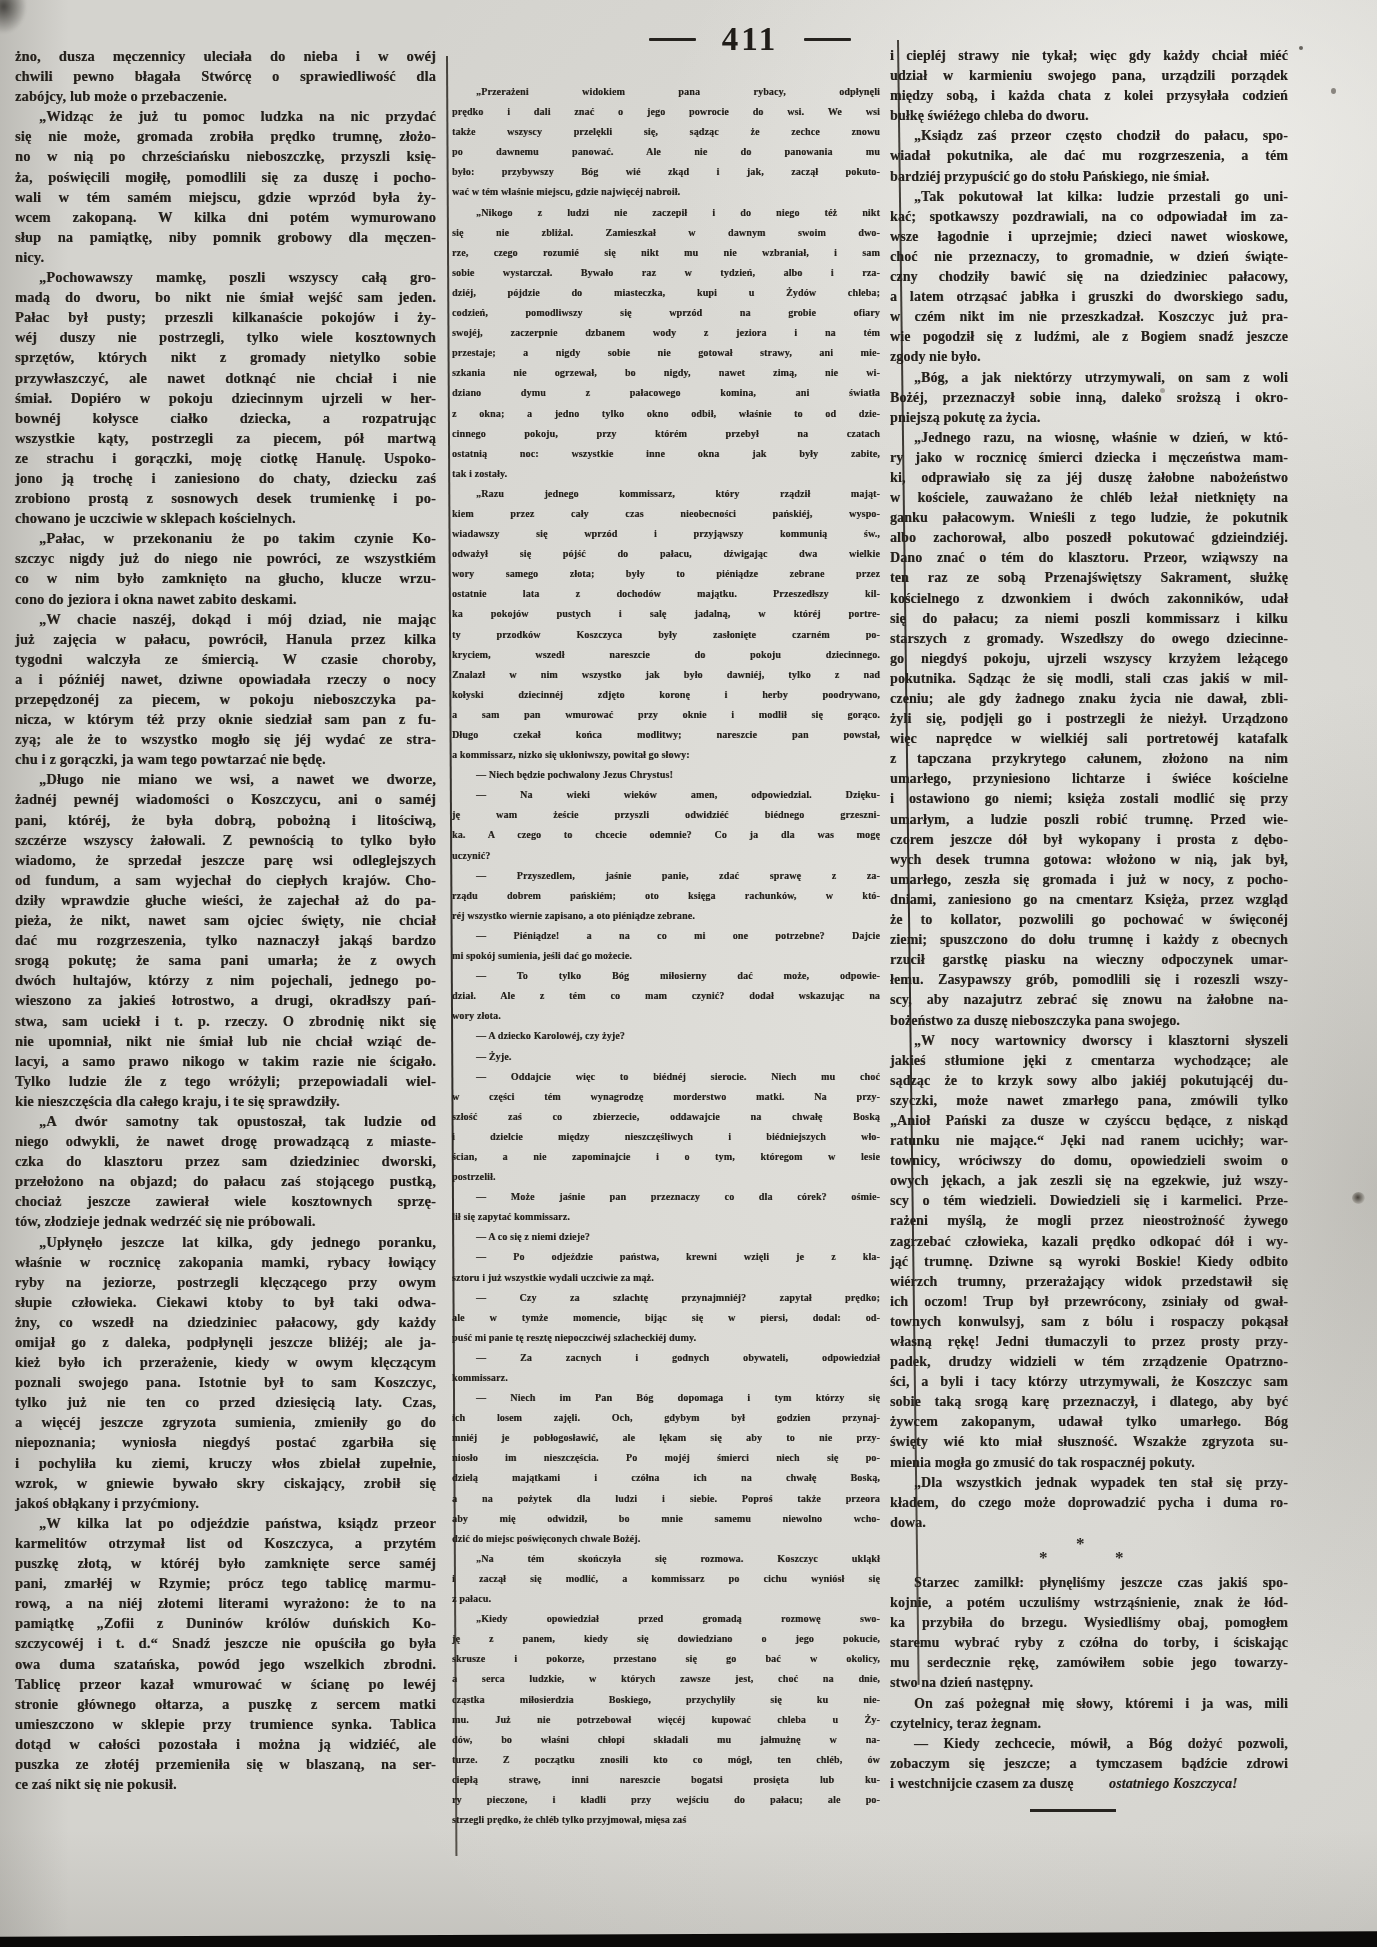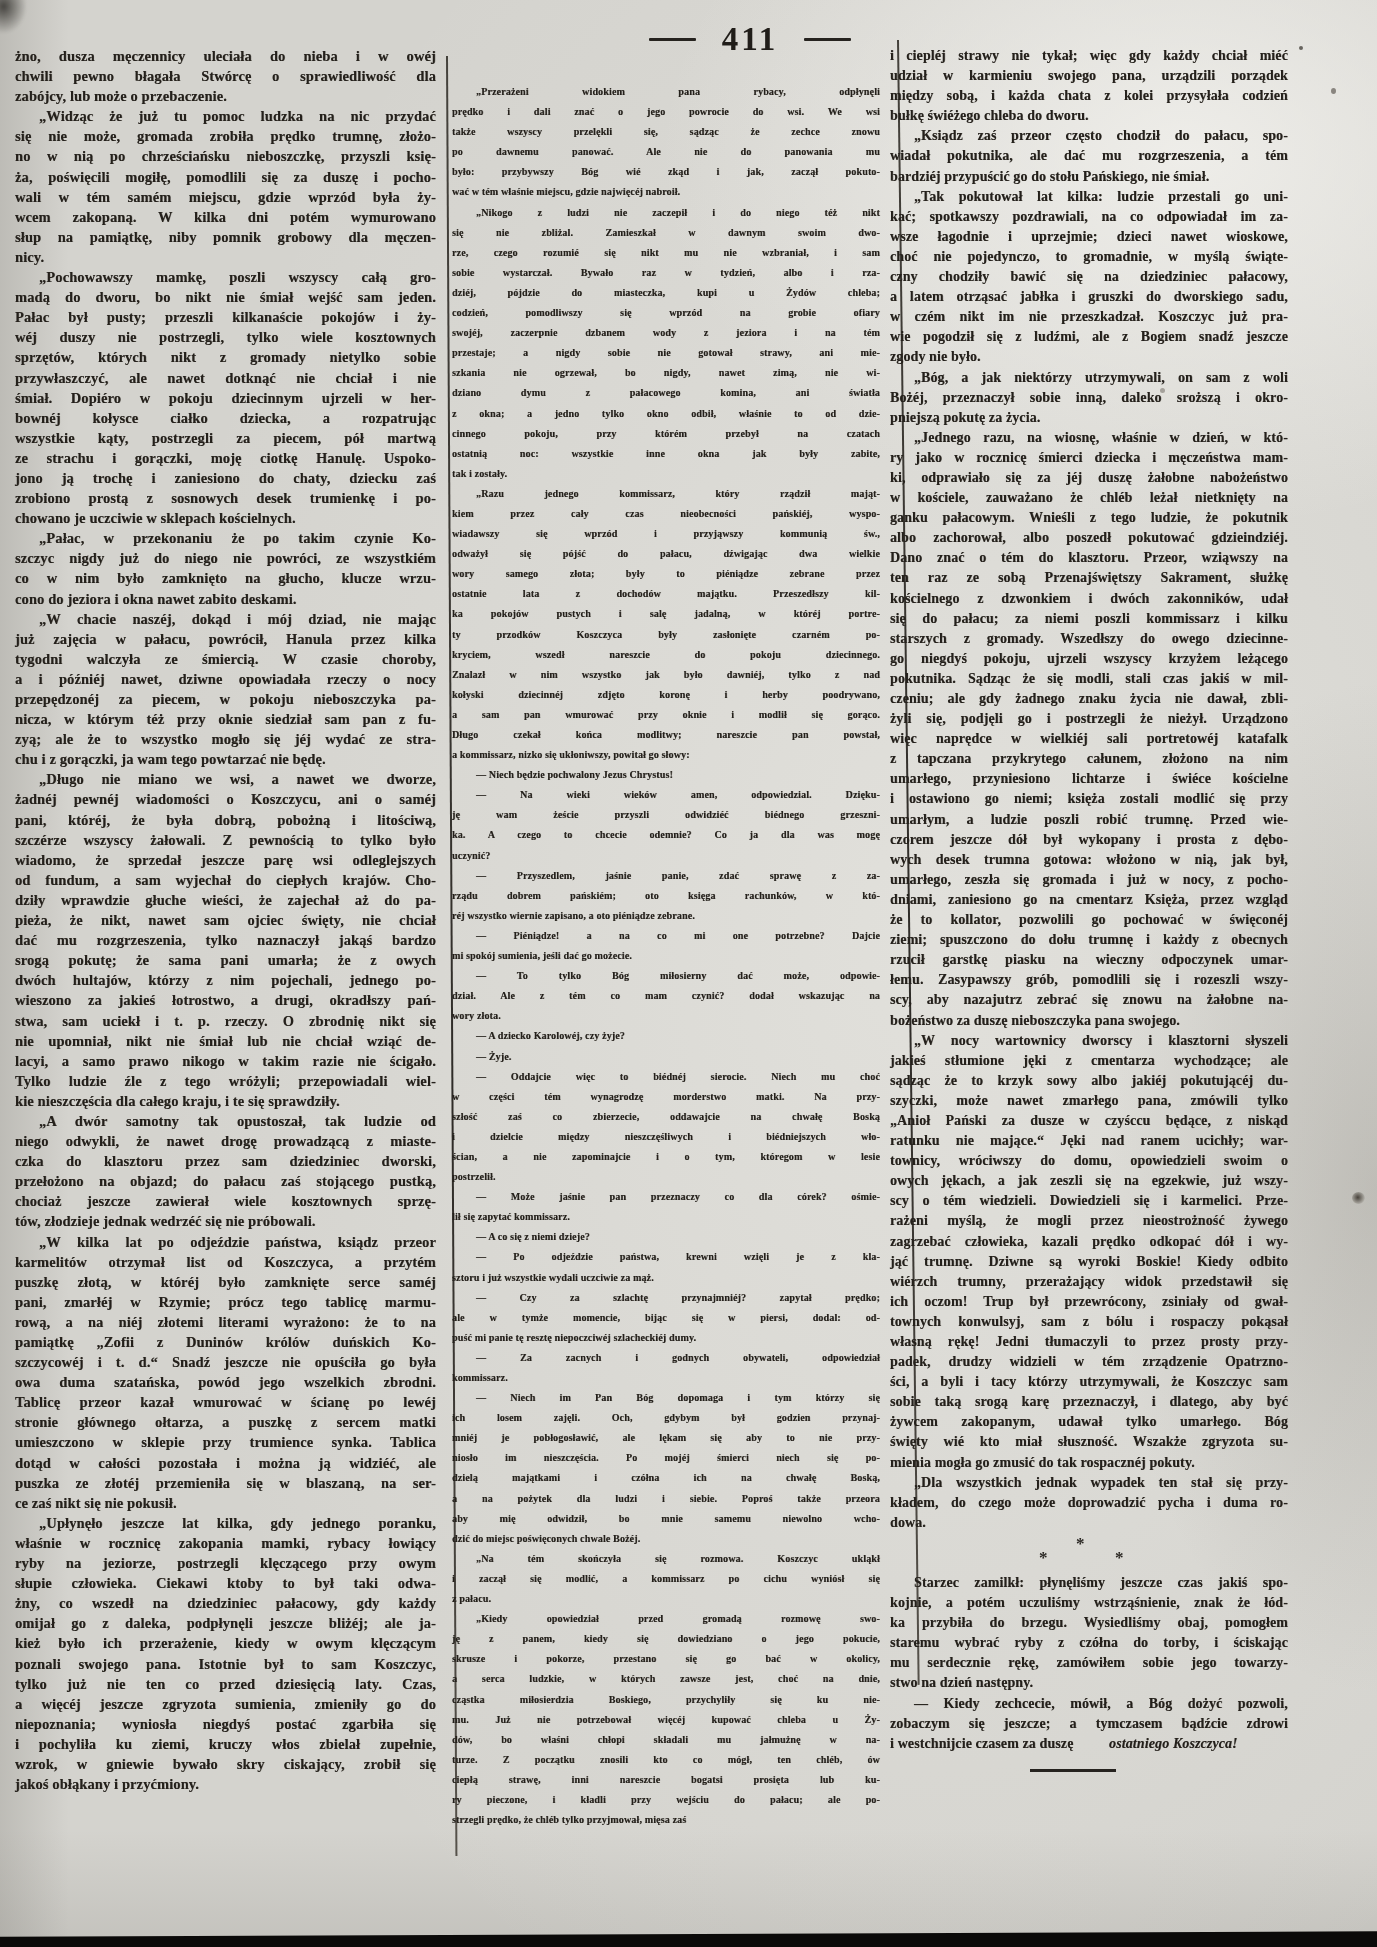--- a/index.html
+++ b/index.html
@@ -131,51 +131,51 @@
       </div>
       <div class="para">
         <div class="l fi">„A dwór samotny tak opustoszał, tak ludzie od</div>
         <div class="l">niego odwykli, że nawet drogę prowadzącą z miaste-</div>
         <div class="l">czka do klasztoru przez sam dziedziniec dworski,</div>
         <div class="l">przełożono na objazd; do pałacu zaś stojącego pustką,</div>
         <div class="l">chociaż jeszcze zawierał wiele kosztownych sprzę-</div>
         <div class="l pl">tów, złodzieje jednak wedrzéć się nie próbowali.</div>
       </div>
       <div class="para">
+        <div class="l fi">„Upłynęło jeszcze lat kilka, gdy jednego poranku,</div>
+        <div class="l">właśnie w rocznicę zakopania mamki, rybacy łowiący</div>
+        <div class="l">ryby na jeziorze, postrzegli klęczącego przy owym</div>
+        <div class="l">słupie człowieka. Ciekawi ktoby to był taki odwa-</div>
+        <div class="l">żny, co wszedł na dziedziniec pałacowy, gdy każdy</div>
+        <div class="l">omijał go z daleka, podpłynęli jeszcze bliżéj; ale ja-</div>
+        <div class="l">kież było ich przerażenie, kiedy w owym klęczącym</div>
+        <div class="l">poznali swojego pana. Istotnie był to sam Koszczyc,</div>
+        <div class="l">tylko już nie ten co przed dziesięcią laty. Czas,</div>
+        <div class="l">a więcéj jeszcze zgryzota sumienia, zmieniły go do</div>
+        <div class="l">niepoznania; wyniosła niegdyś postać zgarbiła się</div>
+        <div class="l">i pochyliła ku ziemi, kruczy włos zbielał zupełnie,</div>
+        <div class="l">wzrok, w gniewie bywało skry ciskający, zrobił się</div>
+        <div class="l pl">jakoś obłąkany i przyćmiony.</div>
+      </div>
+      <div class="para">
         <div class="l fi">„W kilka lat po odjeździe państwa, ksiądz przeor</div>
         <div class="l">karmelitów otrzymał list od Koszczyca, a przytém</div>
         <div class="l">puszkę złotą, w któréj było zamknięte serce saméj</div>
         <div class="l">pani, zmarłéj w Rzymie; prócz tego tablicę marmu-</div>
         <div class="l">rową, a na niéj złotemi literami wyrażono: że to na</div>
         <div class="l">pamiątkę „Zofii z Duninów królów duńskich Ko-</div>
         <div class="l">szczycowéj i t. d.“ Snadź jeszcze nie opuściła go była</div>
         <div class="l">owa duma szatańska, powód jego wszelkich zbrodni.</div>
         <div class="l">Tablicę przeor kazał wmurować w ścianę po lewéj</div>
         <div class="l">stronie głównego ołtarza, a puszkę z sercem matki</div>
         <div class="l">umieszczono w sklepie przy trumience synka. Tablica</div>
         <div class="l">dotąd w całości pozostała i można ją widziéć, ale</div>
         <div class="l">puszka ze złotéj przemieniła się w blaszaną, na ser-</div>
         <div class="l pl">ce zaś nikt się nie pokusił.</div>
       </div>
-      <div class="para">
-        <div class="l fi">„Upłynęło jeszcze lat kilka, gdy jednego poranku,</div>
-        <div class="l">właśnie w rocznicę zakopania mamki, rybacy łowiący</div>
-        <div class="l">ryby na jeziorze, postrzegli klęczącego przy owym</div>
-        <div class="l">słupie człowieka. Ciekawi ktoby to był taki odwa-</div>
-        <div class="l">żny, co wszedł na dziedziniec pałacowy, gdy każdy</div>
-        <div class="l">omijał go z daleka, podpłynęli jeszcze bliżéj; ale ja-</div>
-        <div class="l">kież było ich przerażenie, kiedy w owym klęczącym</div>
-        <div class="l">poznali swojego pana. Istotnie był to sam Koszczyc,</div>
-        <div class="l">tylko już nie ten co przed dziesięcią laty. Czas,</div>
-        <div class="l">a więcéj jeszcze zgryzota sumienia, zmieniły go do</div>
-        <div class="l">niepoznania; wyniosła niegdyś postać zgarbiła się</div>
-        <div class="l">i pochyliła ku ziemi, kruczy włos zbielał zupełnie,</div>
-        <div class="l">wzrok, w gniewie bywało skry ciskający, zrobił się</div>
-        <div class="l pl">jakoś obłąkany i przyćmiony.</div>
-      </div>
     </div>
   <div class="col" id="col2">
       <div class="para">
         <div class="l fi">„Przerażeni widokiem pana rybacy, odpłynęli</div>
         <div class="l">prędko i dali znać o jego powrocie do wsi. We wsi</div>
         <div class="l">także wszyscy przelękli się, sądząc że zechce znowu</div>
         <div class="l">po dawnemu panować. Ale nie do panowania mu</div>
         <div class="l">było: przybywszy Bóg wié zkąd i jak, zaczął pokuto-</div>
         <div class="l pl">wać w tém właśnie miejscu, gdzie najwięcéj nabroił.</div>
       </div>
@@ -306,21 +306,21 @@
       </div>
       <div class="para">
         <div class="l fi">„Ksiądz zaś przeor często chodził do pałacu, spo-</div>
         <div class="l">wiadał pokutnika, ale dać mu rozgrzeszenia, a tém</div>
         <div class="l pl">bardziéj przypuścić go do stołu Pańskiego, nie śmiał.</div>
       </div>
       <div class="para">
         <div class="l fi">„Tak pokutował lat kilka: ludzie przestali go uni-</div>
         <div class="l">kać; spotkawszy pozdrawiali, na co odpowiadał im za-</div>
         <div class="l">wsze łagodnie i uprzejmie; dzieci nawet wioskowe,</div>
-        <div class="l">choć nie pojedynczo, to gromadnie, w myślą świąte-</div>
+        <div class="l">choć nie przeznaczy, to gromadnie, w dzień świąte-</div>
         <div class="l">czny chodziły bawić się na dziedziniec pałacowy,</div>
         <div class="l">a latem otrząsać jabłka i gruszki do dworskiego sadu,</div>
         <div class="l">w czém nikt im nie przeszkadzał. Koszczyc już pra-</div>
         <div class="l">wie pogodził się z ludźmi, ale z Bogiem snadź jeszcze</div>
         <div class="l pl">zgody nie było.</div>
       </div>
       <div class="para">
         <div class="l fi">„Bóg, a jak niektórzy utrzymywali, on sam z woli</div>
         <div class="l">Bożéj, przeznaczył sobie inną, daleko sroższą i okro-</div>
         <div class="l pl">pniejszą pokutę za życia.</div>
@@ -393,20 +393,24 @@
       </div>
       <div class="para">
         <div class="l fi">Starzec zamilkł: płynęliśmy jeszcze czas jakiś spo-</div>
         <div class="l">kojnie, a potém uczuliśmy wstrząśnienie, znak że łód-</div>
         <div class="l">ka przybiła do brzegu. Wysiedliśmy obaj, pomogłem</div>
         <div class="l">staremu wybrać ryby z czółna do torby, i ściskając</div>
         <div class="l">mu serdecznie rękę, zamówiłem sobie jego towarzy-</div>
         <div class="l pl">stwo na dzień następny.</div>
       </div>
       <div class="para">
+        <div class="l fi">On zaś pożegnał mię słowy, któremi i ja was, mili</div>
+        <div class="l pl">czytelnicy, teraz żegnam.</div>
+      </div>
+      <div class="para">
         <div class="l fi">— Kiedy zechcecie, mówił, a Bóg dożyć pozwoli,</div>
         <div class="l">zobaczym się jeszcze; a tymczasem bądźcie zdrowi</div>
         <div class="l pl">i westchnijcie czasem za duszę <i>ostatniego Koszczyca!</i></div>
       </div>
       <div class="endrule"></div>
     </div>
 
   <div class="ink-dot"></div>
   <div class="speck1"></div>
   <div class="speck2"></div>

